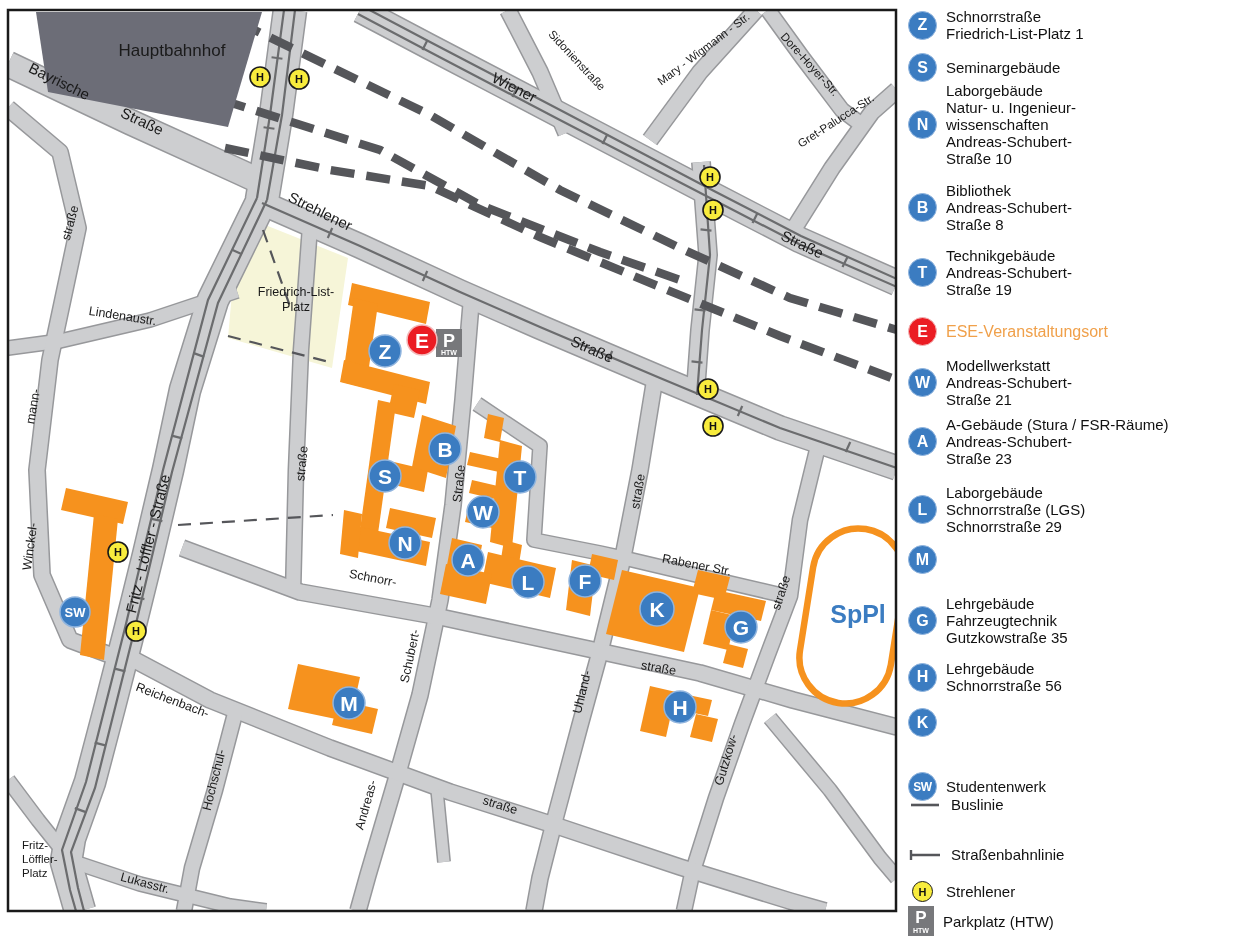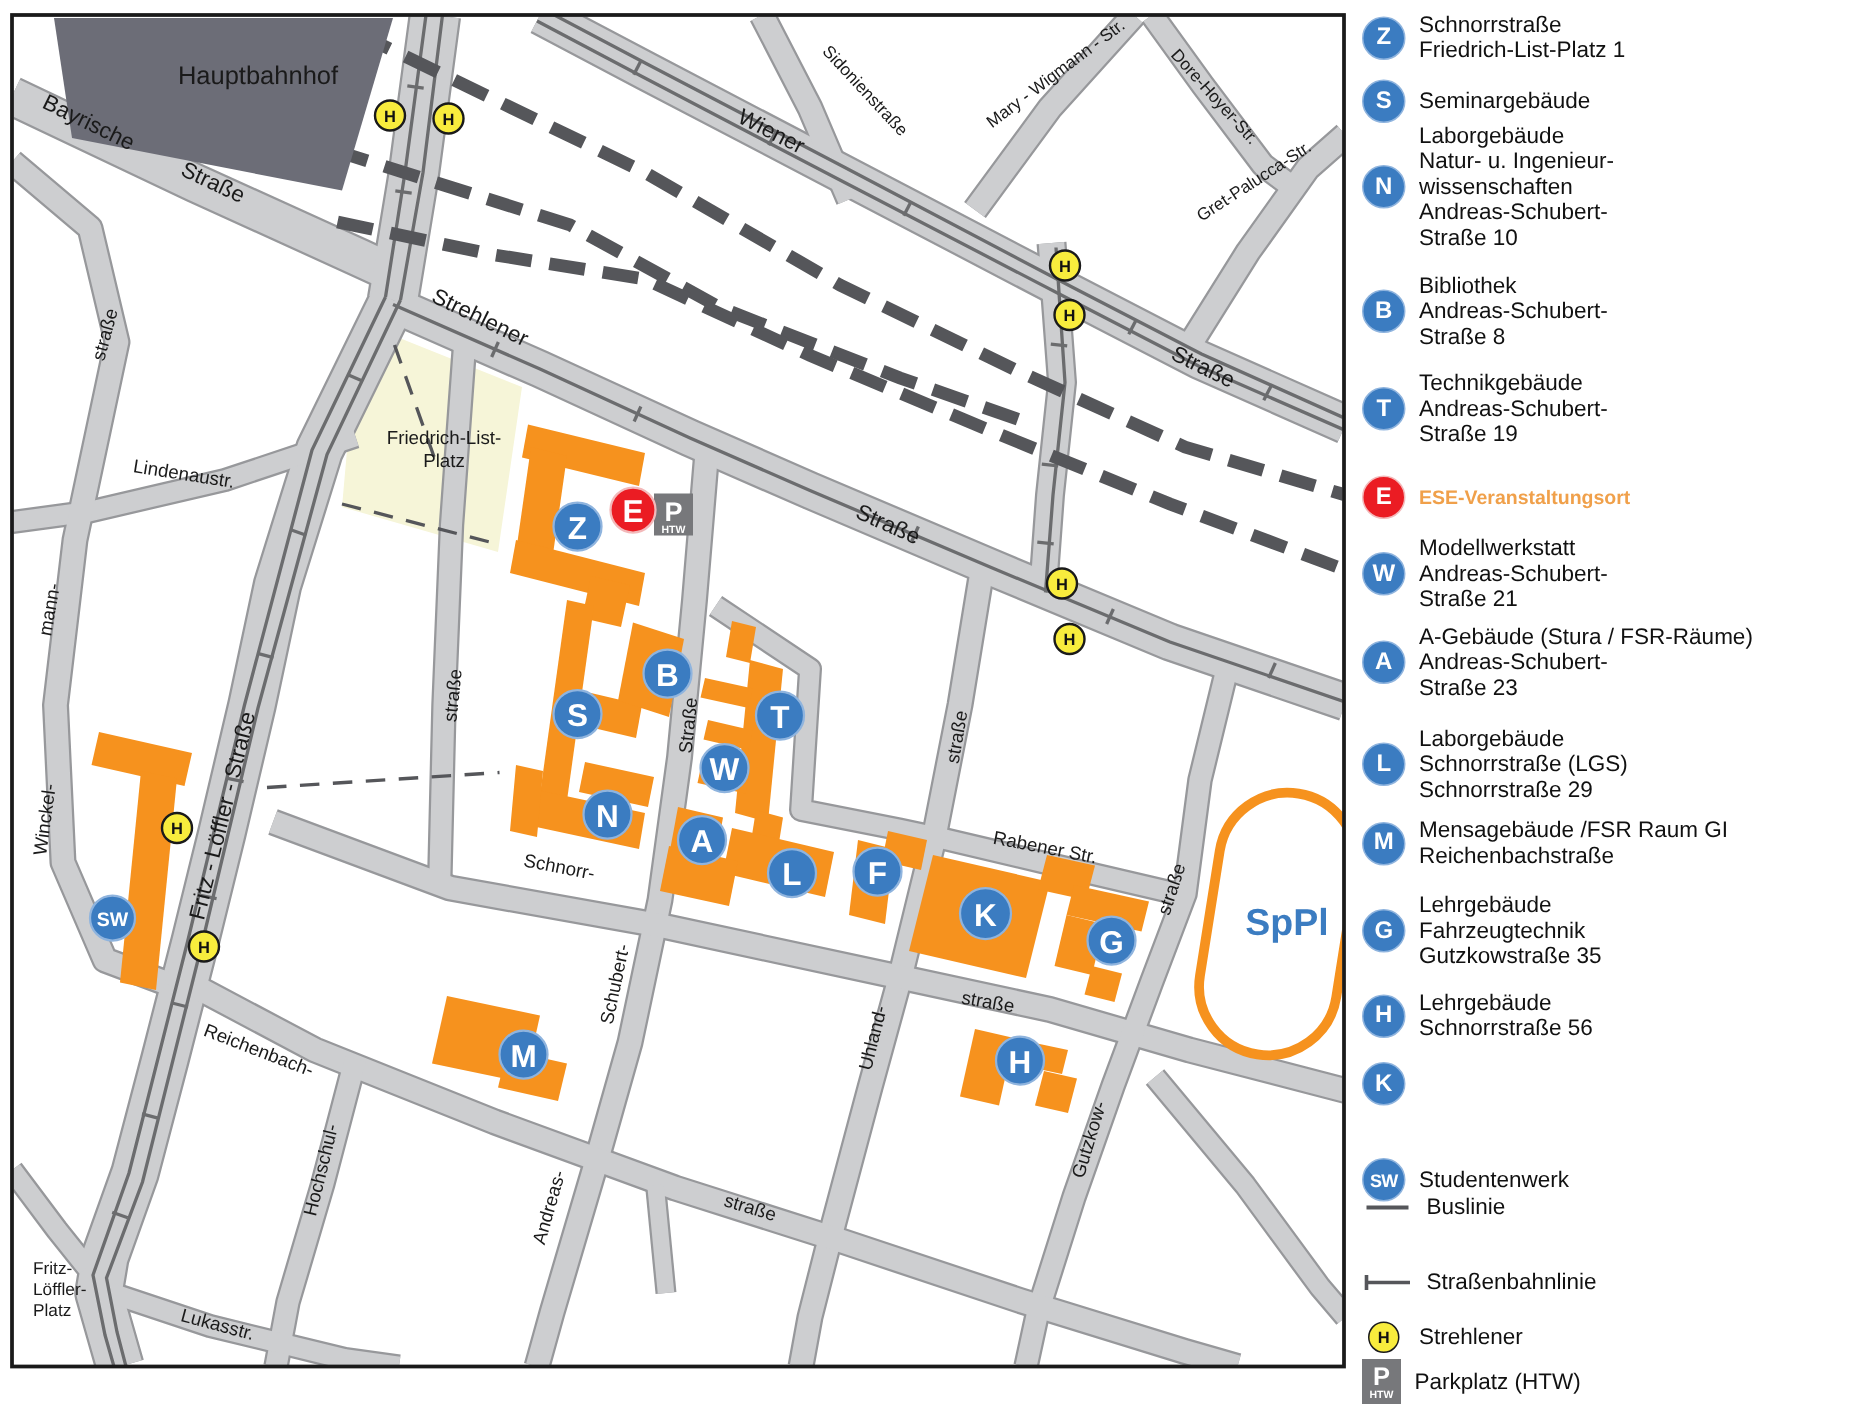--- a/index.html
+++ b/index.html
@@ -26,21 +26,21 @@
   .sppl-txt{font-family:"Liberation Sans",sans-serif;font-weight:bold;font-size:25px;fill:#3b7cc1;text-anchor:middle;}
   
   #legend{position:absolute;left:905px;top:0;width:331px;height:950px;}
   .lg-item{position:absolute;left:3px;display:flex;align-items:center;gap:9px;}
   .lg-text{display:flex;flex-direction:column;font-size:15px;line-height:17px;color:#111;}
   .lg-circle{flex:0 0 auto;width:27px;height:27px;border-radius:50%;background:#3b7cc1;
              border:1px solid #8fb4de;color:#fff;font-weight:bold;font-size:16px;
              display:flex;align-items:center;justify-content:center;}
   .lg-circle-red{background:#eb1c23;border-color:#f3b9ba;}
   .lg-circle-sw{font-size:12px;letter-spacing:-0.5px;}
-  .lg-ese{color:#f0a04a;font-weight:bold;font-size:13px;}
+  .lg-ese{color:#f0a04a;font-weight:normal;font-size:16px;}
   .lg-sym{flex:0 0 auto;width:34px;height:14px;position:relative;}
   .lg-stop{flex:0 0 auto;width:19px;height:19px;margin:0 4px;border-radius:50%;background:#f8ec3d;border:1.6px solid #1a1a1a;
            color:#111;font-weight:bold;font-size:11px;display:flex;align-items:center;justify-content:center;}
   .lg-park{flex:0 0 auto;width:26px;height:30px;background:#77787b;color:#fff;display:flex;flex-direction:column;
            align-items:center;justify-content:center;line-height:1;}
   .lg-park .pl{font-weight:bold;font-size:17px;}
   .lg-park .ps{font-weight:bold;font-size:7px;margin-top:1px;}
 </style>
 </head>
 <body>
@@ -437,24 +437,20 @@
     <span class="lg-circle">L</span>
     <div class="lg-text">
       <span>Laborgebäude</span>
       <span>Schnorrstraße (LGS)</span>
       <span>Schnorrstraße 29</span>
     </div>
   </div>
 
   <div class="lg-item" style="top:545px">
     <span class="lg-circle">M</span>
-    <div class="lg-text">
-      <span>Mensagebäude /FSR Raum GI</span>
-      <span>Reichenbachstraße</span>
-    </div>
   </div>
 
   <div class="lg-item" style="top:595px">
     <span class="lg-circle">G</span>
     <div class="lg-text">
       <span>Lehrgebäude</span>
       <span>Fahrzeugtechnik</span>
       <span>Gutzkowstraße 35</span>
     </div>
   </div>

